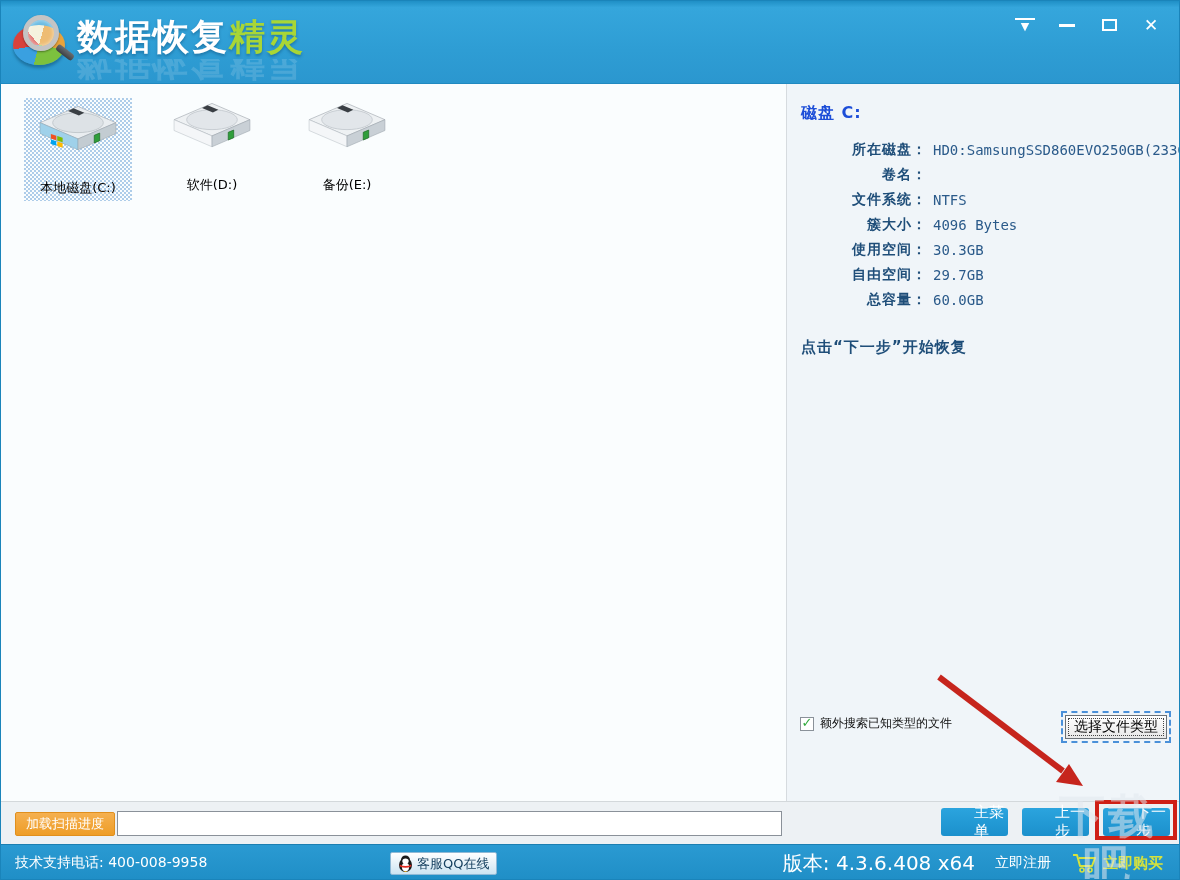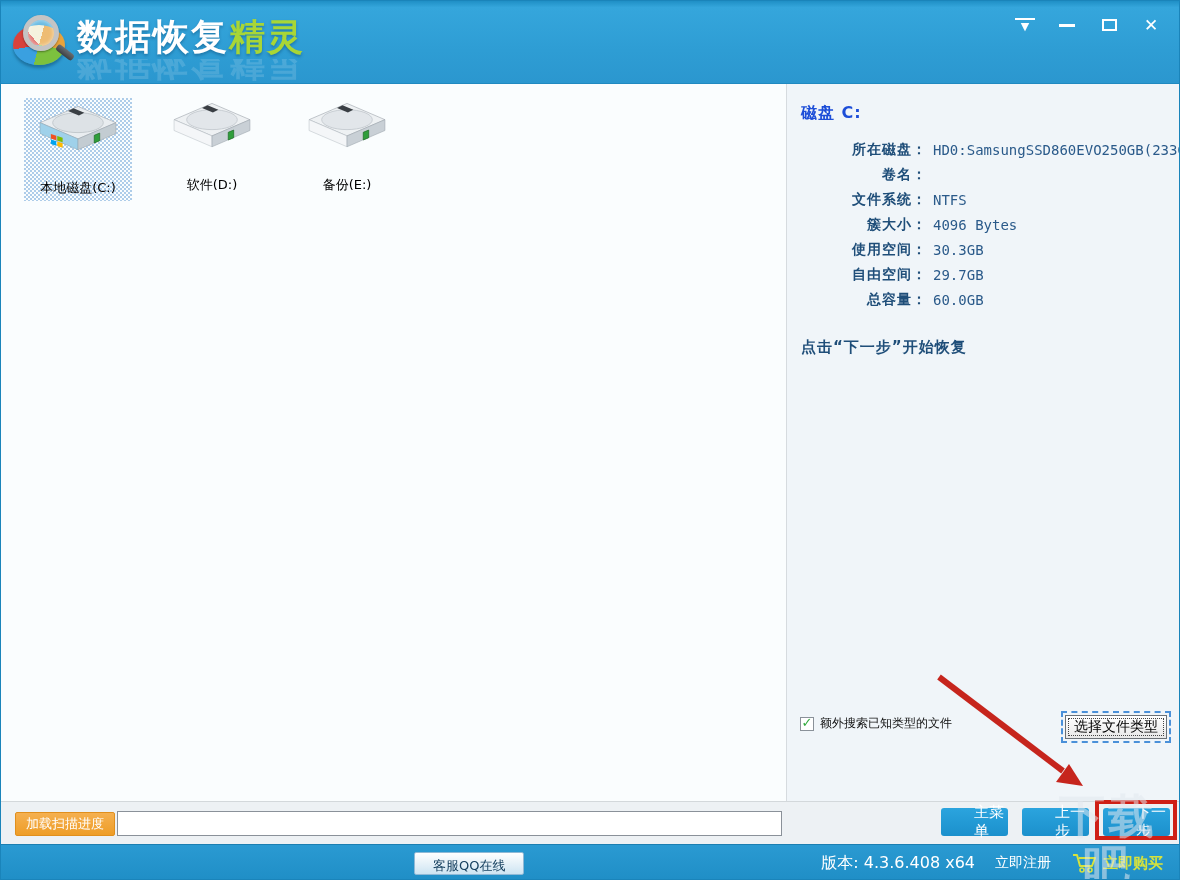--- a/index.html
+++ b/index.html
@@ -100,26 +100,26 @@
     position:absolute; top:6px; width:67px; height:28px; border:none; border-radius:3px;
     background:linear-gradient(#2ba4de,#1b90cc); color:#fff; font-size:15px; cursor:pointer;
     display:flex; align-items:center; justify-content:center; font-family:inherit;padding-left:33px;
   }
   .btn-mainmenu { left:940px; } .btn-prev { left:1021px; } .btn-next { left:1102px; }
 
   
   .statusbar { position:absolute; left:0; top:843px; width:100%; height:37px;
     background:linear-gradient(#2a9ad2,#1f8ec6); border-top:1px solid #1b7fb2; color:#fff; }
   .support-text { position:absolute; left:14px; top:0; height:100%; display:flex; align-items:center; font-size:14px; }
-  .qq-btn { position:absolute; left:413px; top:7px; height:23px; padding:0 18px;
+  .qq-btn { position:absolute; left:389px; top:7px; height:23px; padding:0 7px;
     background:linear-gradient(#ffffff,#cde4f2); border:1px solid #8fb9d6; border-radius:2px;
-    display:flex; align-items:center; gap:4px; cursor:pointer;flex-direction:column; }
+    display:flex; align-items:center; gap:4px; cursor:pointer; }
   .qq-btn span { font-size:13px; color:#16405f; }
   .status-right { position:absolute; right:16px; top:0; height:100%; display:flex; align-items:center; gap:20px; }
-  .version-text { font-size:16px; }
+  .version-text { font-size:20px; }
   .register-link { font-size:14px; color:#fff; cursor:pointer; }
   .buy-link { display:flex; align-items:center; gap:6px; cursor:pointer; }
   .buy-link span { font-size:15px; font-weight:bold; color:#d6e23e; }
 
   
   .anno-arrow { position:absolute; left:0; top:0; width:1180px; height:880px; pointer-events:none; z-index:50; }
   .anno-box { position:absolute; left:1094px; top:799px; width:82px; height:40px; border:4px solid #cf1f16; z-index:51; pointer-events:none; }
   .watermark { position:absolute; left:1036px; top:790px; z-index:60; pointer-events:none; text-align:center; }
   .wm-brand { font-size:46px; font-weight:bold; letter-spacing:3px; color:rgba(225,232,238,.55); line-height:1.1; }
 </style>
@@ -257,20 +257,21 @@
 
   <div class="progress-row">
     <div class="load-btn">加载扫描进度</div>
     <div class="progress-bar"></div>
     <div class="nav-btn btn-mainmenu">主菜单</div>
     <div class="nav-btn btn-prev">上一步</div>
     <div class="nav-btn btn-next">下一步</div>
   </div>
 
   <div class="statusbar">
+    <div class="support-text">技术支持电话: 400-008-9958</div>
     <div class="qq-btn">
       <svg width="15" height="17" viewBox="0 0 15 17">
         <ellipse cx="7.5" cy="10" rx="6.5" ry="7" fill="#1a1a1a"></ellipse>
         <ellipse cx="7.5" cy="5" rx="4.5" ry="4.5" fill="#1a1a1a"></ellipse>
         <ellipse cx="7.5" cy="6" rx="3.2" ry="2.6" fill="#fff"></ellipse>
         <ellipse cx="7.5" cy="12" rx="3.6" ry="4.2" fill="#fff"></ellipse>
         <path d="M1.5 9.5 Q7.5 12.5 13.5 9.5 L13 11.5 Q7.5 14 2 11.5 Z" fill="#e02b20"></path>
         <path d="M5.5 16 L9.5 16 L7.5 17 Z" fill="#f6b21a"></path>
       </svg>
       <span>客服QQ在线</span>

